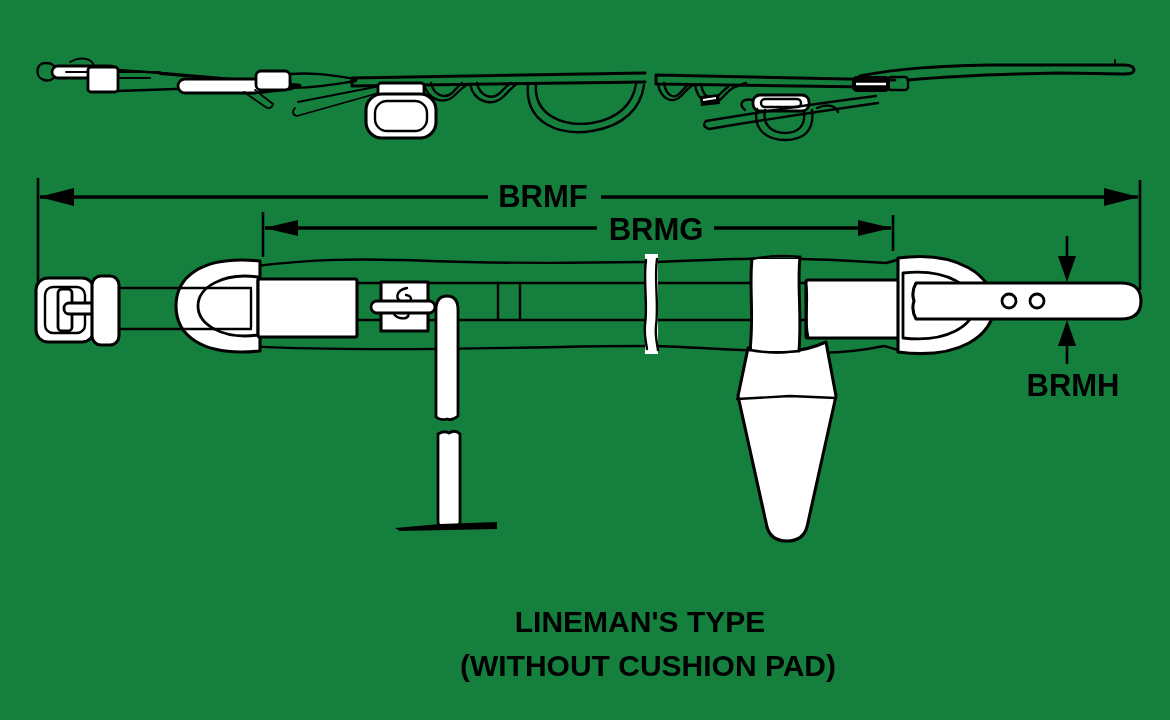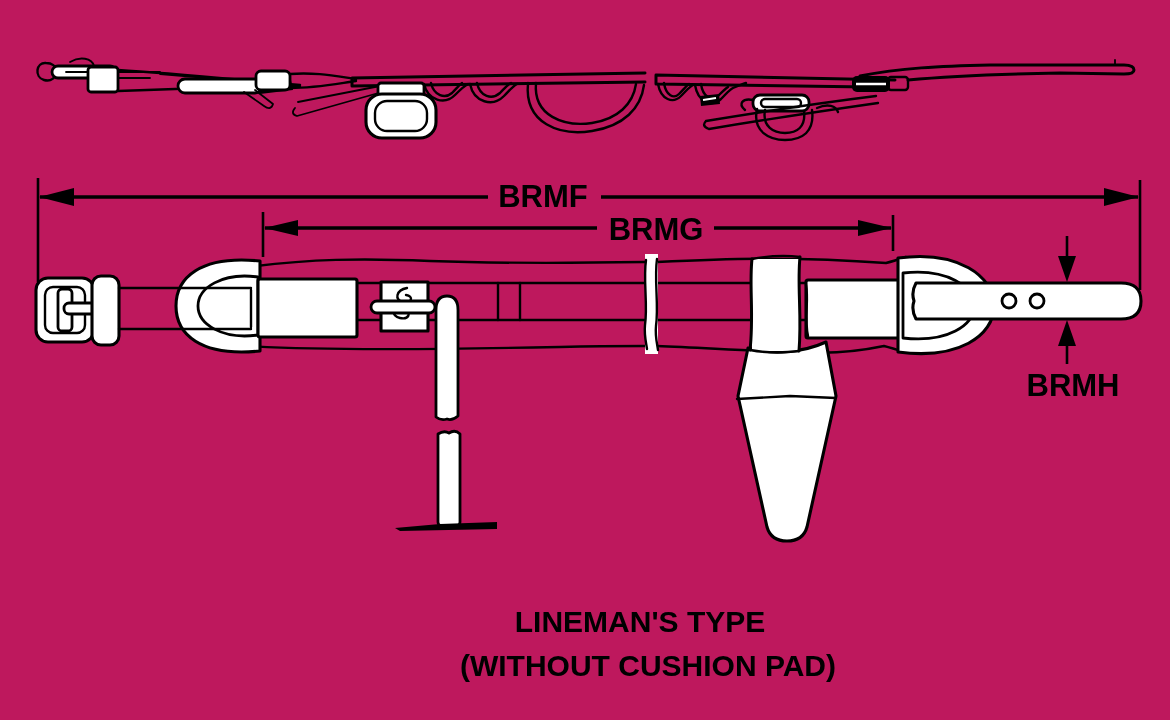--- a/index.html
+++ b/index.html
@@ -1,17 +1,17 @@
 <!DOCTYPE html>
 <html><head>
 <meta charset="utf-8">
 <style>
   html,body { margin:0; padding:0; background:#ffffff; }
   .canvas {
-    position:relative; width:1170px; height:720px; background:#be185d;
+    position:relative; width:1170px; height:720px; background:#15803d;
     font-family:"Liberation Sans", sans-serif; overflow:hidden;
   }
   svg { position:absolute; left:0; top:0; }
   .ln   { fill:none; stroke:#000; stroke-width:2.4; stroke-linecap:round; stroke-linejoin:round; }
   .ln3  { fill:none; stroke:#000; stroke-width:3;   stroke-linecap:round; stroke-linejoin:round; }
   .thin { fill:none; stroke:#000; stroke-width:1.8; stroke-linecap:round; stroke-linejoin:round; }
   .wht  { fill:#fff; stroke:#000; stroke-width:2.8; stroke-linecap:round; stroke-linejoin:round; }
   .wht3 { fill:#fff; stroke:#000; stroke-width:3.1; stroke-linecap:round; stroke-linejoin:round; }
   .gap  { fill:#fff; stroke:none; }
   .blk  { fill:#000; stroke:none; }

